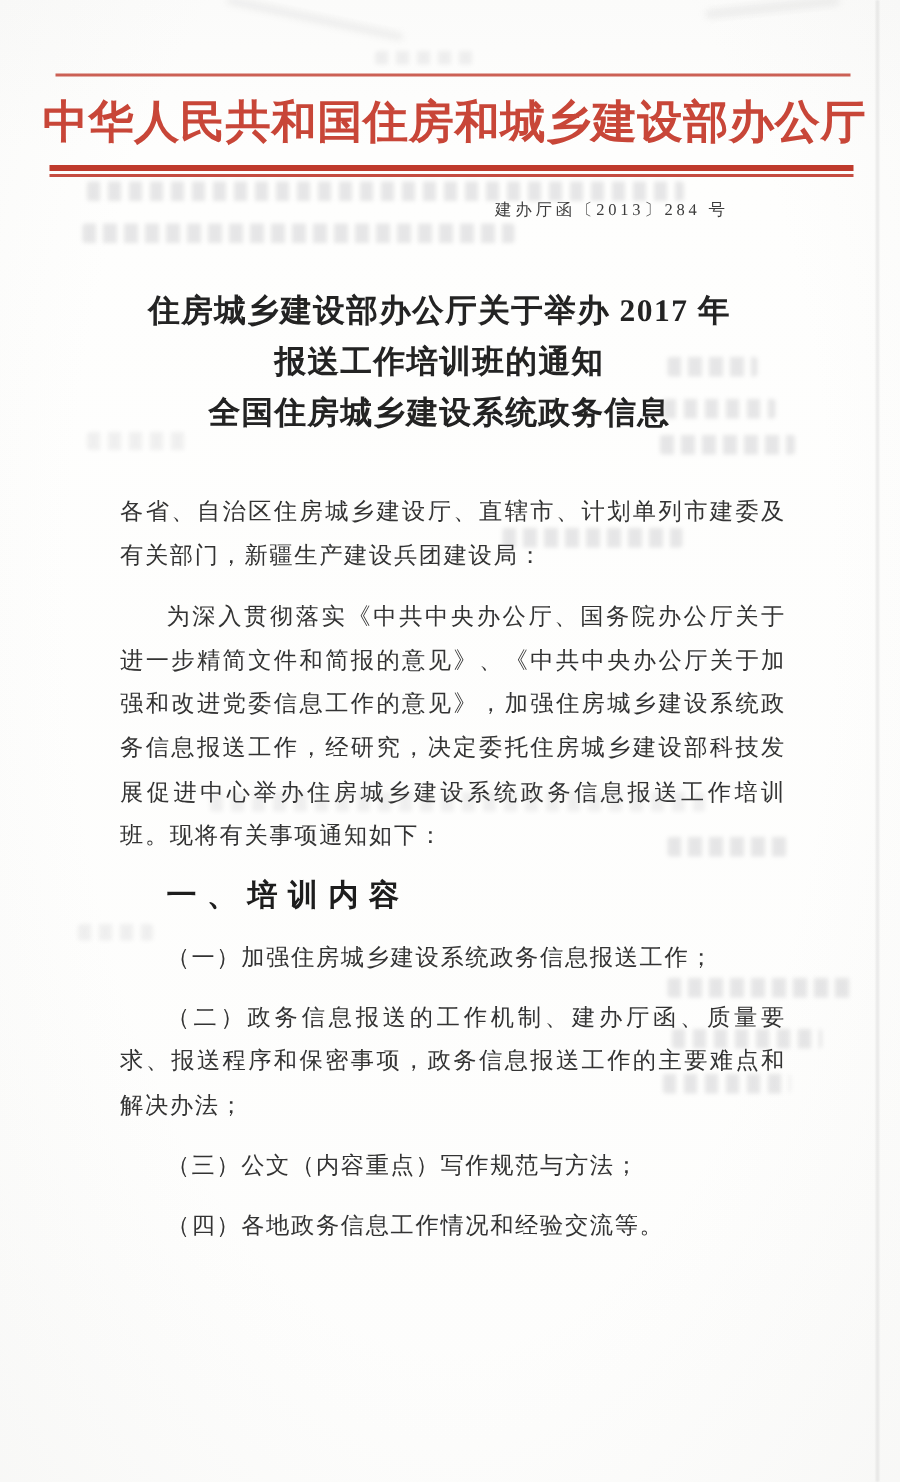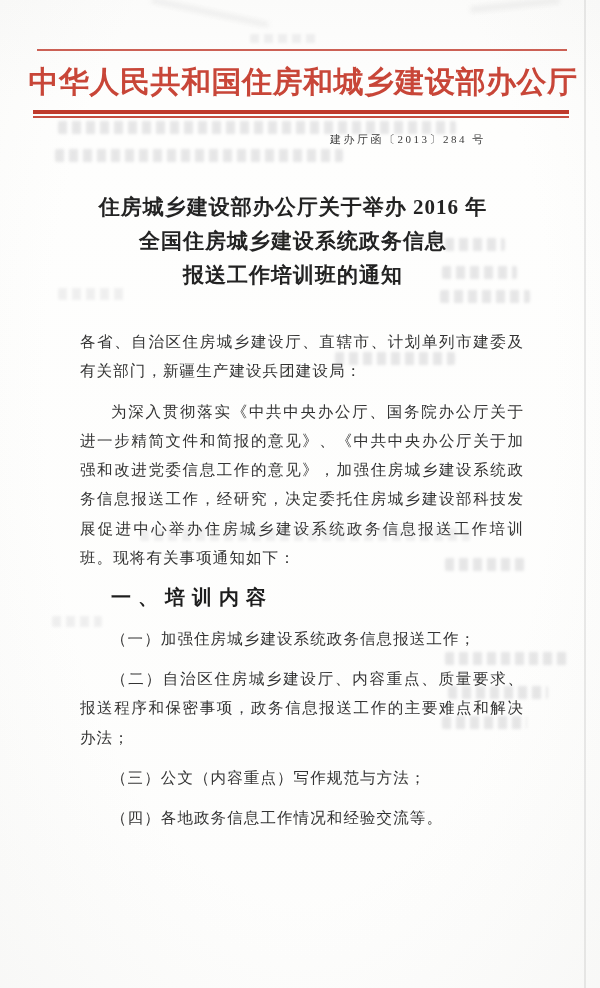--- a/index.html
+++ b/index.html
@@ -82,31 +82,31 @@
   <div class="rule-top"></div>
   <h1 class="letterhead">中华人民共和国住房和城乡建设部办公厅</h1>
   <div class="double-rule">
     <div class="dr-thick"></div>
     <div class="dr-thin"></div>
   </div>
 
   <div class="doc-number">建办厅函〔2013〕284 号</div>
 
   <div class="doc-title">
-    <div>住房城乡建设部办公厅关于举办 2016 年</div>
+    <div>住房城乡建设部办公厅关于举办 2017 年</div>
+    <div>报送工作培训班的通知</div>
     <div>全国住房城乡建设系统政务信息</div>
-    <div>报送工作培训班的通知</div>
   </div>
 
   <div class="body-col">
     <p class="recipients">各省、自治区住房城乡建设厅、直辖市、计划单列市建委及有关部门，新疆生产建设兵团建设局：</p>
     <p class="indent">为深入贯彻落实《中共中央办公厅、国务院办公厅关于进一步精简文件和简报的意见》、《中共中央办公厅关于加强和改进党委信息工作的意见》，加强住房城乡建设系统政务信息报送工作，经研究，决定委托住房城乡建设部科技发展促进中心举办住房城乡建设系统政务信息报送工作培训班。现将有关事项通知如下：</p>
     <p class="heading">一、培训内容</p>
     <p class="indent">（一）加强住房城乡建设系统政务信息报送工作；</p>
-    <p class="indent">（二）自治区住房城乡建设厅、内容重点、质量要求、报送程序和保密事项，政务信息报送工作的主要难点和解决办法；</p>
+    <p class="indent">（二）政务信息报送的工作机制、建办厅函、质量要求、报送程序和保密事项，政务信息报送工作的主要难点和解决办法；</p>
     <p class="indent">（三）公文（内容重点）写作规范与方法；</p>
     <p class="indent">（四）各地政务信息工作情况和经验交流等。</p>
   </div>
 
   <div class="smudge light" style="top:34px;left:250px;width:66px;height:9px;"></div>
   <div class="smudge" style="top:121px;left:58px;width:398px;"></div>
   <div class="smudge" style="top:149px;left:55px;width:288px;"></div>
   <div class="smudge" style="top:238px;left:445px;width:60px;"></div>
   <div class="smudge" style="top:266px;left:442px;width:75px;"></div>
   <div class="smudge light" style="top:288px;left:58px;width:70px;height:12px;"></div>

